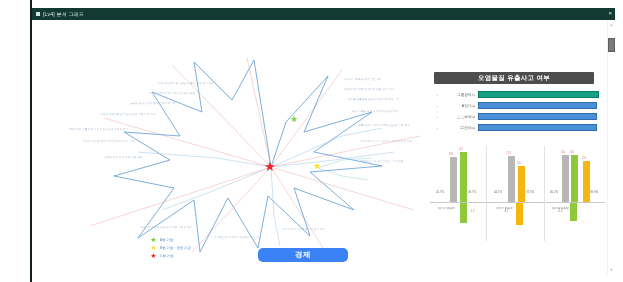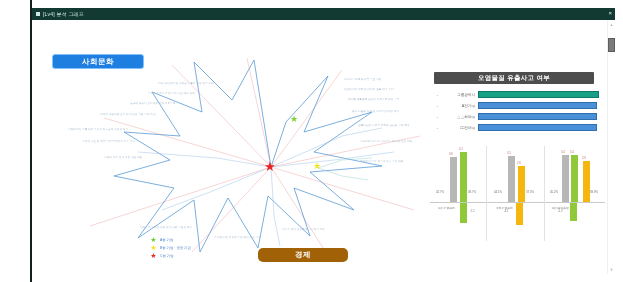--- a/index.html
+++ b/index.html
@@ -136,21 +136,21 @@
     border: 1.5px solid #7fc0ff;
   }
   .pill-env {
     left: 345px; top: 33px;
     width: 86px; height: 13px;
     background: #14bc54;
   }
   .pill-econ {
     left: 226px; top: 228px;
     width: 90px; height: 14px;
-    background: #a16207;
+    background: #3b82f6;
     border-radius: 5px;
   }
 
   
   .mindmap {
     position: absolute;
     left: 10px;
     top: 20px;
     width: 400px;
     height: 230px;
@@ -392,21 +392,20 @@
         <div class="mm-label right" style="left:310px;top:70px;">용수 사용량 절감 및 수질오염 예방 관리</div>
         <div class="mm-label right" style="left:316px;top:84px;">생물다양성 보전과 친환경 공급망 구매 확대</div>
         <div class="mm-label right" style="left:318px;top:100px;">기후변화 리스크 시나리오 분석 및 대응 전략</div>
         <div class="mm-label right" style="left:318px;top:120px;">환경경영 인증 취득과 법규 준수 점검</div>
 
         <div class="mm-label" style="left:98px;top:186px;">지배구조 투명성 강화 및 이사회 독립성 확보</div>
         <div class="mm-label" style="left:172px;top:196px;">윤리경영 및 반부패 준법 경영 체계 운영</div>
         <div class="mm-label" style="left:240px;top:188px;">리스크 관리 내부통제 시스템 고도화</div>
       </div>
 
-      <div class="pill pill-social">사회문화</div>
       <div class="pill pill-econ">경제</div>
 
       <div class="legend">
         <div class="legend-row">
           <span class="legend-star" style="color:#5fcf2a;">★</span>
           <span class="legend-text">A형 기업</span>
         </div>
         <div class="legend-row">
           <span class="legend-star" style="color:#f2e61c;">★</span>
           <span class="legend-text">B형 기업 · 공공 기관</span>

